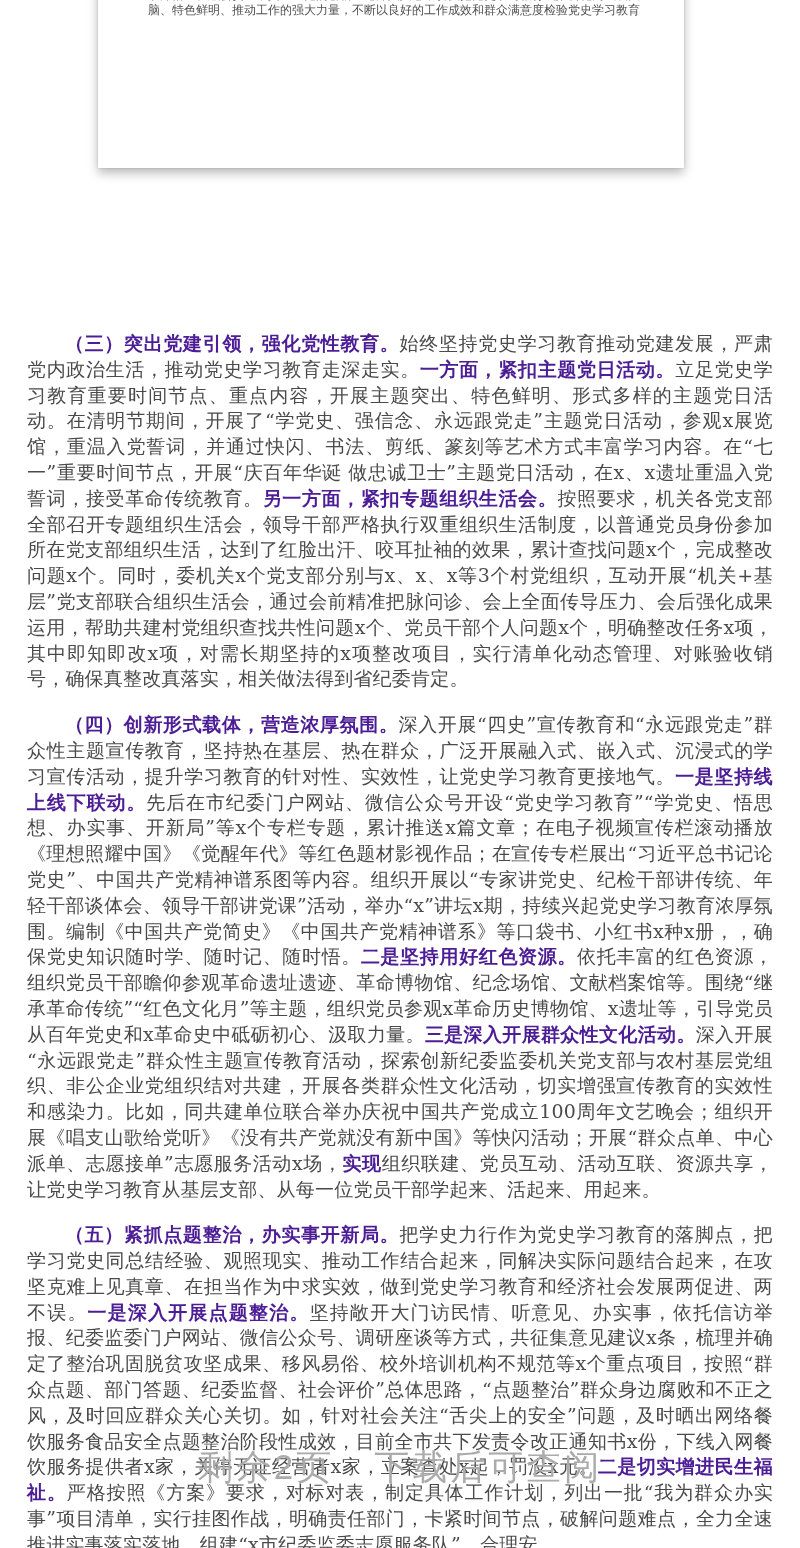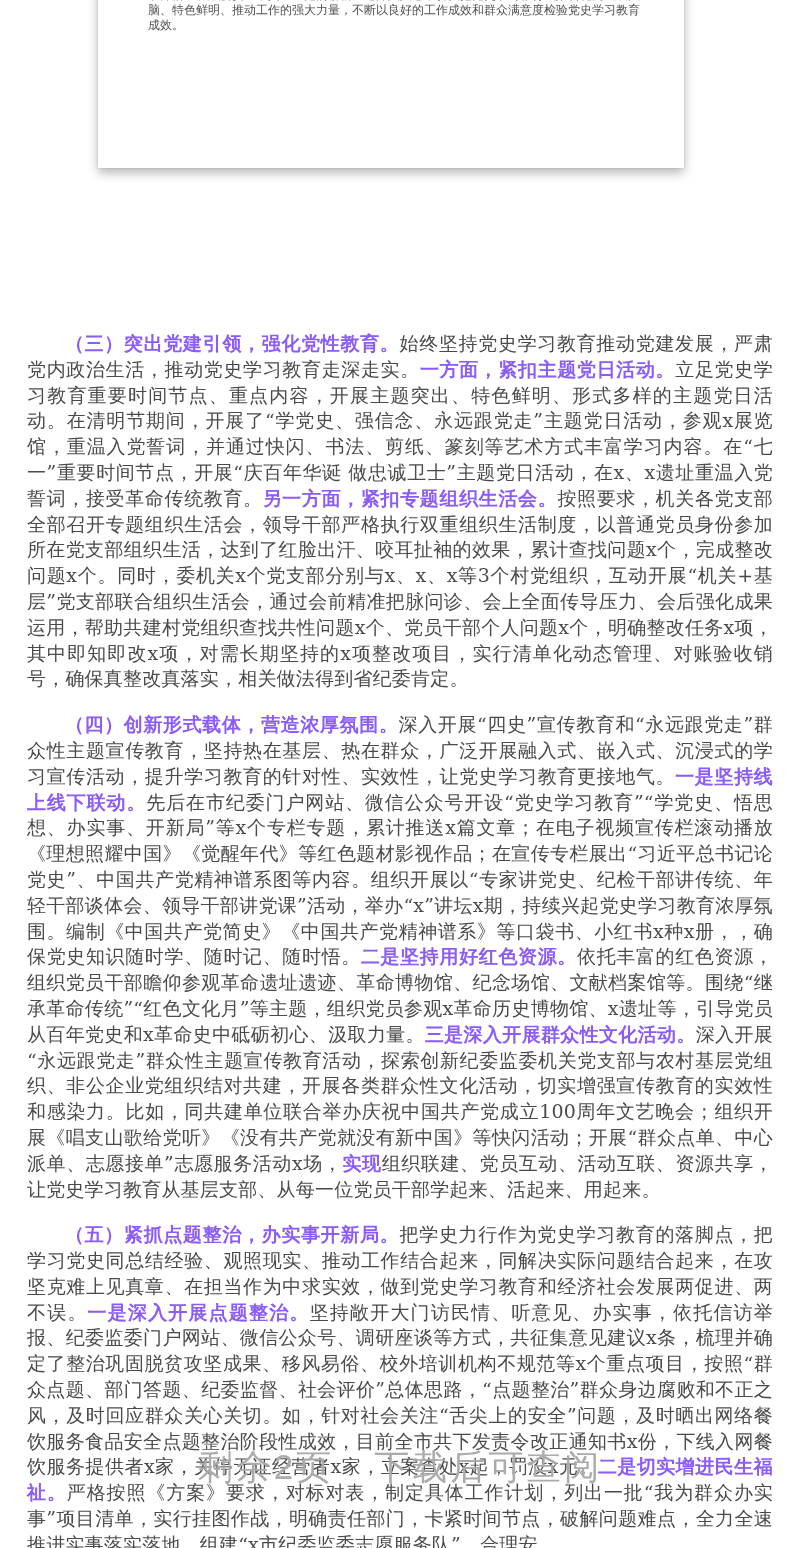--- a/index.html
+++ b/index.html
@@ -23,42 +23,41 @@
   .clipped-line span{display:block;margin-top:-10px;}
 
   
   .doc-body{
     position:absolute;left:27px;top:331px;width:746px;
     font-size:19px;line-height:25.8px;color:#4a4a4a;
     text-align:justify;text-justify:inter-ideograph;
     letter-spacing:0.2px;
   }
   .doc-body p{margin:0 0 20px 0;text-indent:2em;}
-  .doc-body b{font-weight:bold;color:#8b5cf6;}
+  .doc-body b{font-weight:bold;color:#4c1d95;}
 
   
   .footer-notice{
     position:absolute;top:1444px;left:0;width:800px;
     text-align:center;
     font-family:"Liberation Sans","DejaVu Sans",sans-serif;
     font-size:35px;color:#ababab;letter-spacing:3px;
     white-space:nowrap;
   }
   .footer-notice .spacer{display:inline-block;width:40px;}
 </style>
 </head>
 <body>
 
 <div class="prev-card">
   <div class="prev-card-text">
     <div class="clipped-line">
       <span>学深悟透、融会贯通，真正让党的创新理论深入人心，切实把党史学习教育成效转化为武装头</span>
     </div>
     <div>脑、特色鲜明、推动工作的强大力量，不断以良好的工作成效和群众满意度检验党史学习教育</div>
-    <div>成效。</div>
   </div>
 </div>
 
 <div class="doc-body">
     <p><b>（三）突出党建引领，强化党性教育。</b><span>始终坚持党史学习教育推动党建发展，严肃党内政治生活，推动党史学习教育走深走实。</span><b>一方面，紧扣主题党日活动。</b><span>立足党史学习教育重要时间节点、重点内容，开展主题突出、特色鲜明、形式多样的主题党日活动。在清明节期间，开展了“学党史、强信念、永远跟党走”主题党日活动，参观x展览馆，重温入党誓词，并通过快闪、书法、剪纸、篆刻等艺术方式丰富学习内容。在“七一”重要时间节点，开展“庆百年华诞 做忠诚卫士”主题党日活动，在x、x遗址重温入党誓词，接受革命传统教育。</span><b>另一方面，紧扣专题组织生活会。</b><span>按照要求，机关各党支部全部召开专题组织生活会，领导干部严格执行双重组织生活制度，以普通党员身份参加所在党支部组织生活，达到了红脸出汗、咬耳扯袖的效果，累计查找问题x个，完成整改问题x个。同时，委机关x个党支部分别与x、x、x等3个村党组织，互动开展“机关+基层”党支部联合组织生活会，通过会前精准把脉问诊、会上全面传导压力、会后强化成果运用，帮助共建村党组织查找共性问题x个、党员干部个人问题x个，明确整改任务x项，其中即知即改x项，对需长期坚持的x项整改项目，实行清单化动态管理、对账验收销号，确保真整改真落实，相关做法得到省纪委肯定。</span></p>
     <p><b>（四）创新形式载体，营造浓厚氛围。</b><span>深入开展“四史”宣传教育和“永远跟党走”群众性主题宣传教育，坚持热在基层、热在群众，广泛开展融入式、嵌入式、沉浸式的学习宣传活动，提升学习教育的针对性、实效性，让党史学习教育更接地气。</span><b>一是坚持线上线下联动。</b><span>先后在市纪委门户网站、微信公众号开设“党史学习教育”“学党史、悟思想、办实事、开新局”等x个专栏专题，累计推送x篇文章；在电子视频宣传栏滚动播放《理想照耀中国》《觉醒年代》等红色题材影视作品；在宣传专栏展出“习近平总书记论党史”、中国共产党精神谱系图等内容。组织开展以“专家讲党史、纪检干部讲传统、年轻干部谈体会、领导干部讲党课”活动，举办“x”讲坛x期，持续兴起党史学习教育浓厚氛围。编制《中国共产党简史》《中国共产党精神谱系》等口袋书、小红书x种x册，，确保党史知识随时学、随时记、随时悟。</span><b>二是坚持用好红色资源。</b><span>依托丰富的红色资源，组织党员干部瞻仰参观革命遗址遗迹、革命博物馆、纪念场馆、文献档案馆等。围绕“继承革命传统”“红色文化月”等主题，组织党员参观x革命历史博物馆、x遗址等，引导党员从百年党史和x革命史中砥砺初心、汲取力量。</span><b>三是深入开展群众性文化活动。</b><span>深入开展“永远跟党走”群众性主题宣传教育活动，探索创新纪委监委机关党支部与农村基层党组织、非公企业党组织结对共建，开展各类群众性文化活动，切实增强宣传教育的实效性和感染力。比如，同共建单位联合举办庆祝中国共产党成立100周年文艺晚会；组织开展《唱支山歌给党听》《没有共产党就没有新中国》等快闪活动；开展“群众点单、中心派单、志愿接单”志愿服务活动x场，</span><b>实现</b><span>组织联建、党员互动、活动互联、资源共享，让党史学习教育从基层支部、从每一位党员干部学起来、活起来、用起来。</span></p>
     <p><b>（五）紧抓点题整治，办实事开新局。</b><span>把学史力行作为党史学习教育的落脚点，把学习党史同总结经验、观照现实、推动工作结合起来，同解决实际问题结合起来，在攻坚克难上见真章、在担当作为中求实效，做到党史学习教育和经济社会发展两促进、两不误。</span><b>一是深入开展点题整治。</b><span>坚持敞开大门访民情、听意见、办实事，依托信访举报、纪委监委门户网站、微信公众号、调研座谈等方式，共征集意见建议x条，梳理并确定了整治巩固脱贫攻坚成果、移风易俗、校外培训机构不规范等x个重点项目，按照“群众点题、部门答题、纪委监督、社会评价”总体思路，“点题整治”群众身边腐败和不正之风，及时回应群众关心关切。如，针对社会关注“舌尖上的安全”问题，及时晒出网络餐饮服务食品安全点题整治阶段性成效，目前全市共下发责令改正通知书x份，下线入网餐饮服务提供者x家，关停无证经营者x家，立案查处x起，罚没x元。</span><b>二是切实增进民生福祉。</b><span>严格按照《方案》要求，对标对表，制定具体工作计划，列出一批“我为群众办实事”项目清单，实行挂图作战，明确责任部门，卡紧时间节点，破解问题难点，全力全速推进实事落实落地，组建“x市纪委监委志愿服务队”，合理安</span></p>
   </div>
 
 <div class="footer-notice">

